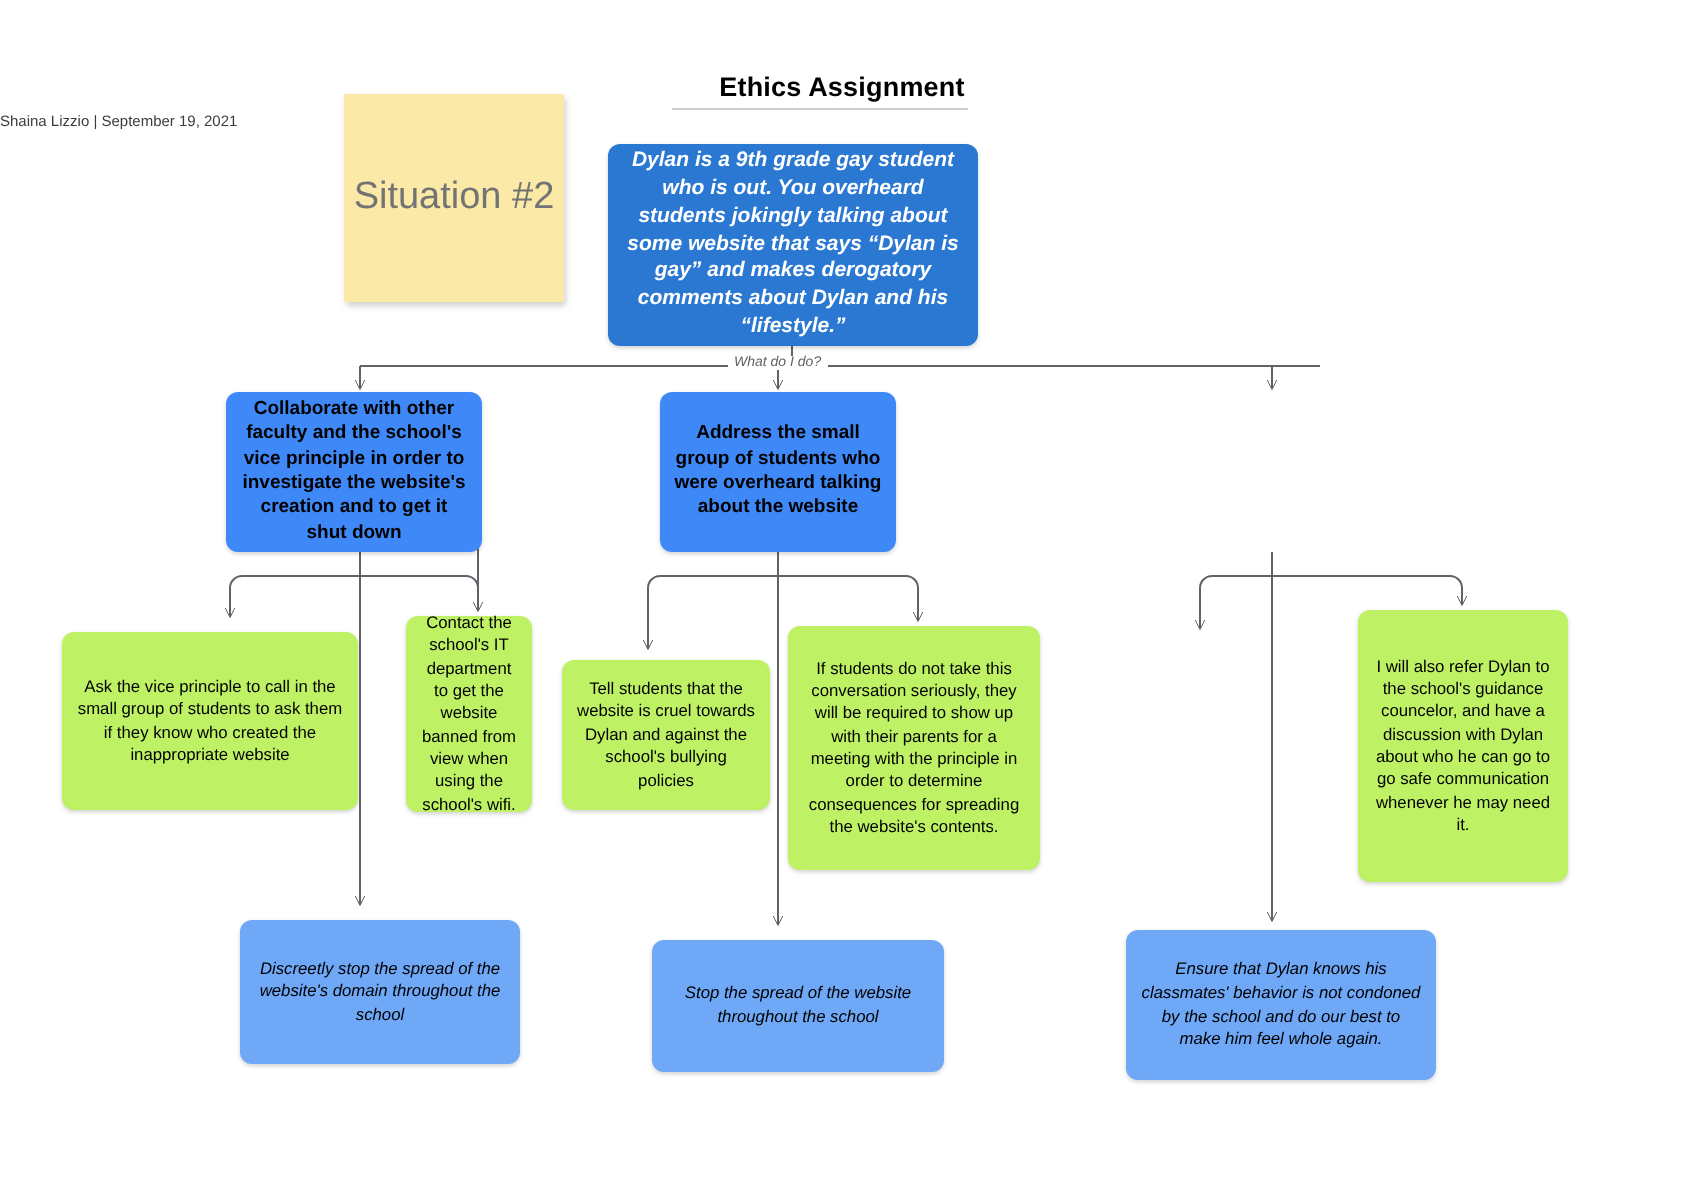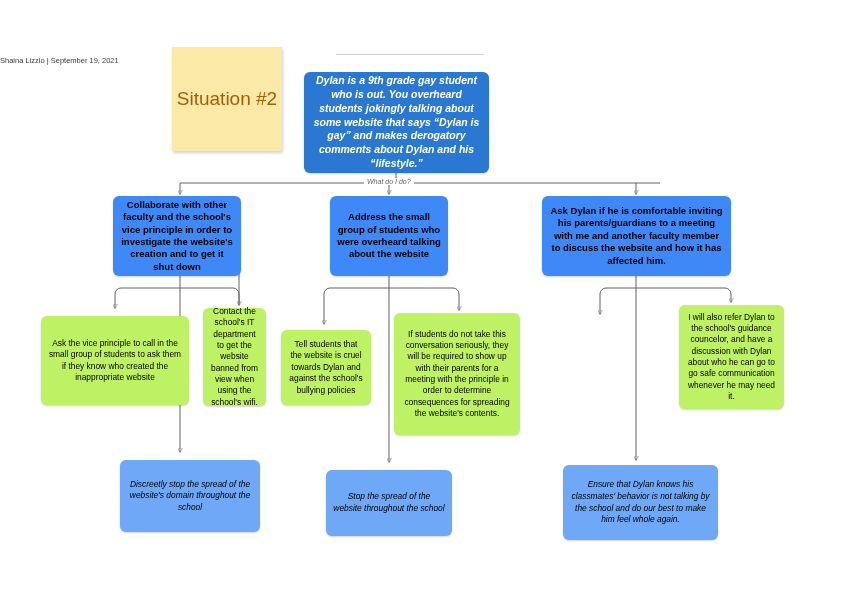--- a/index.html
+++ b/index.html
@@ -36,21 +36,21 @@
   
   .sticky {
     position: absolute; left: 172px; top: 47px;
     width: 110px; height: 104px;
     background: #fbe9a8;
     box-shadow: 1px 2px 3px rgba(0,0,0,.18);
     display: flex; align-items: center; justify-content: center;
     z-index: 3;
   }
   .sticky span {
-    font-size: 19px; line-height: 1.25; text-align: right; color: #a16207;
+    font-size: 19px; line-height: 1.25; text-align: right; color: #737373;
   }
 
   
   .node {
     position: absolute; z-index: 2;
     border-radius: 6px;
     box-sizing: border-box;
     display: flex; align-items: center; justify-content: flex-start;
     text-align: center;
     padding: 6px 7px;
@@ -123,20 +123,21 @@
     <path d="M 389 288 L 389 462" marker-end="url(#arrow)"></path>
 
     <path d="M 636 276 L 636 288"></path>
     <path d="M 600 294 a 6 6 0 0 1 6 -6 L 725 288 a 6 6 0 0 1 6 6"></path>
     <path d="M 600 294 L 600 314" marker-end="url(#arrow)"></path>
     <path d="M 731 294 L 731 302" marker-end="url(#arrow)"></path>
 
     <path d="M 636 288 L 636 460" marker-end="url(#arrow)"></path>
   </svg>
 
+  <div class="title">Ethics Assignment</div>
   <div class="title-rule"></div>
   <div class="byline">Shaina Lizzio  |  September 19, 2021</div>
 
   <div class="sticky">
     <span>Situation #2</span>
   </div>
 
   <div class="node prompt" style="left:304px; top:72px; width:185px; height:101px;">
     <span>Dylan is a 9th grade gay student who is out. You overheard students jokingly talking about some website that says “Dylan is gay” and makes derogatory comments about Dylan and his “lifestyle.”</span>
   </div>
@@ -144,50 +145,47 @@
   <div class="edge-label" style="left:364px; top:178px;">What do I do?</div>
 
   <div class="node opt" style="left:113px; top:196px; width:128px; height:80px;">
     <span>Collaborate with other faculty and the school's vice principle  in order to investigate the website's creation and to get it shut down</span>
   </div>
 
   <div class="node opt" style="left:330px; top:196px; width:118px; height:80px;">
     <span>Address the small group of students who were overheard talking about the website</span>
   </div>
 
-  <div class="node opt" style="left:542px; top:196px; width:189px; height:80px;">
-    <span>Ask Dylan if he is comfortable inviting his parents/guardians to a meeting with me and another faculty member to discuss the website and how it has affected him.</span>
-  </div>
 
-  <div class="node act" style="left:41px; top:316px; width:148px; height:89px;">
+  <div class="node act" style="left:31px; top:316px; width:148px; height:89px;">
     <span>Ask the vice principle to call in the small group of students to ask them if they know who created the inappropriate website</span>
   </div>
 
   <div class="node act" style="left:203px; top:308px; width:63px; height:98px;">
     <span>Contact the school's IT department to get the website banned from view when using the school's wifi.</span>
   </div>
 
-  <div class="node act" style="left:281px; top:330px; width:90px; height:75px;">
+  <div class="node act" style="left:281px; top:330px; width:104px; height:75px;">
     <span>Tell students that the website is cruel towards Dylan and against the school's bullying policies</span>
   </div>
 
   <div class="node act" style="left:394px; top:313px; width:126px; height:122px;">
     <span>If students do not take this conversation seriously, they will be required to show up with their parents for a meeting with the principle in order to determine consequences for spreading the website's contents.</span>
   </div>
 
 
-  <div class="node act" style="left:679px; top:305px; width:105px; height:104px;">
+  <div class="node act" style="left:679px; top:305px; width:105px; height:136px;">
     <span>I will also refer Dylan to the school's guidance councelor, and have a discussion with Dylan about who he can go to go safe communication whenever he may need it.</span>
   </div>
 
   <div class="node out" style="left:120px; top:460px; width:140px; height:72px;">
     <span>Discreetly stop the spread of the website's domain throughout the school</span>
   </div>
 
-  <div class="node out" style="left:326px; top:470px; width:126px; height:66px;">
+  <div class="node out" style="left:326px; top:470px; width:146px; height:66px;">
     <span>Stop the spread of the website throughout the school</span>
   </div>
 
   <div class="node out" style="left:563px; top:465px; width:155px; height:75px;">
-    <span>Ensure that Dylan knows his classmates' behavior is not talking by the school and do our best to make him feel whole again.</span>
+    <span>Ensure that Dylan knows his classmates' behavior is not condoned by the school and do our best to make him feel whole again.</span>
   </div>
 
 </div>
 
 </body></html>

